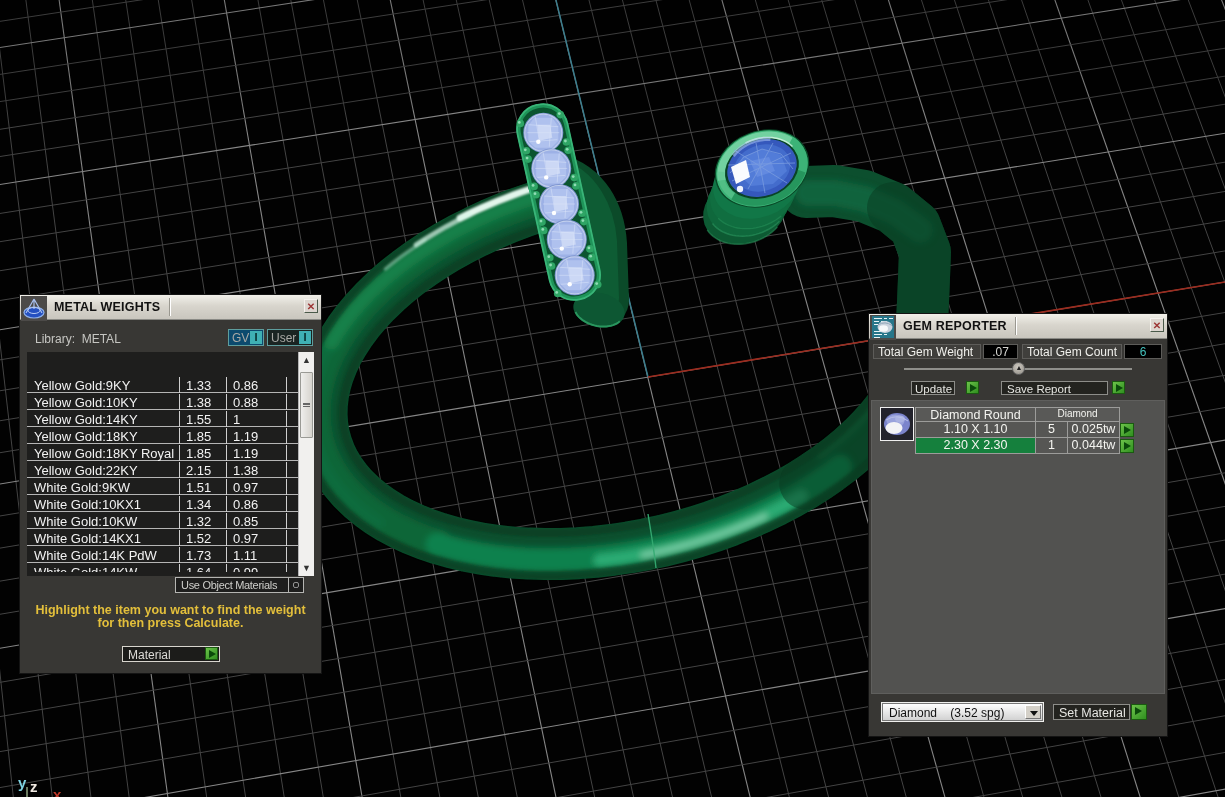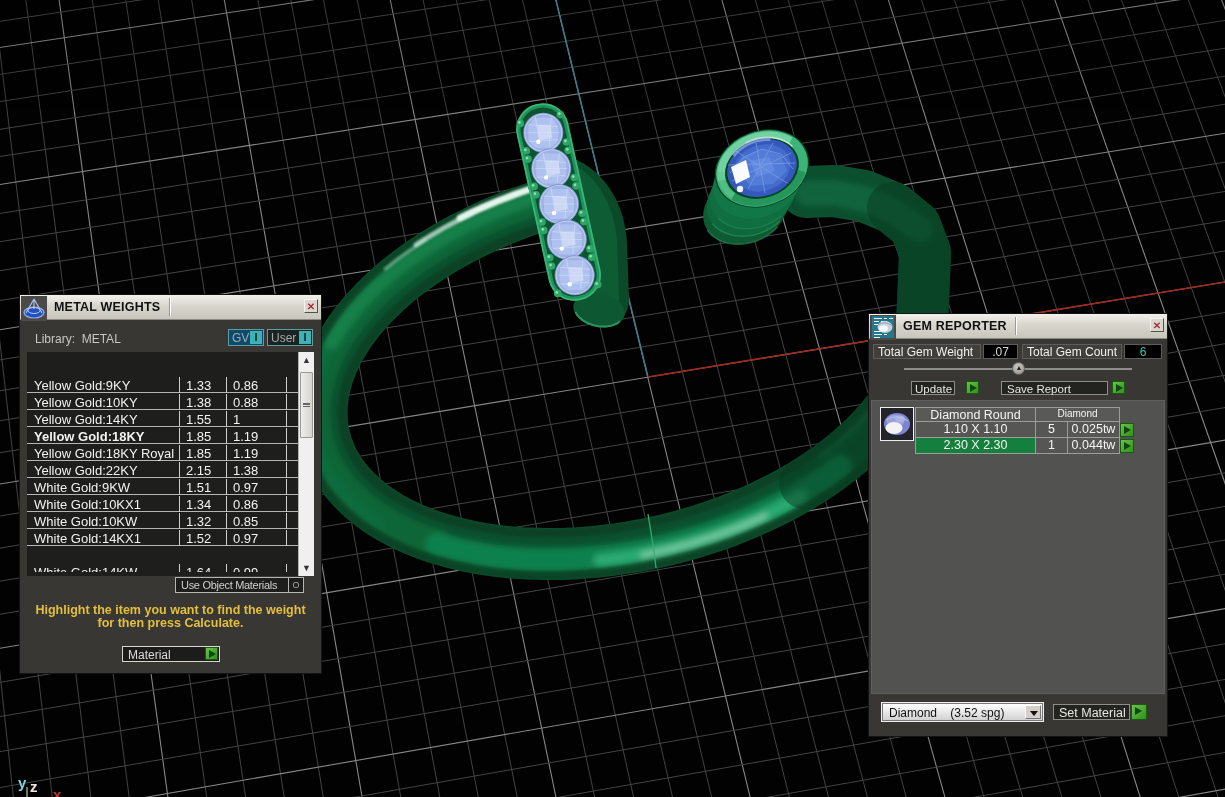--- a/index.html
+++ b/index.html
@@ -319,21 +319,21 @@
 </div>
         <div style="position:absolute;left:0;top:34px;width:271px;height:16px;background:#1e1e1d;border-bottom:1px solid #b5b5b5;">
 <div style="position:absolute;left:7px;top:1px;color:#f2f2f2;font-size:13px;white-space:nowrap;">Yellow Gold:14KY</div>
 <div style="position:absolute;left:159px;top:1px;color:#f2f2f2;font-size:13px;">1.55</div>
 <div style="position:absolute;left:206px;top:1px;color:#f2f2f2;font-size:13px;">1</div>
 <div style="position:absolute;left:152px;top:0;width:1px;height:16px;background:#cfcfcf;"></div>
 <div style="position:absolute;left:199px;top:0;width:1px;height:16px;background:#cfcfcf;"></div>
 <div style="position:absolute;left:259px;top:0;width:1px;height:16px;background:#cfcfcf;"></div>
 </div>
         <div style="position:absolute;left:0;top:51px;width:271px;height:16px;background:#1e1e1d;border-bottom:1px solid #b5b5b5;">
-<div style="position:absolute;left:7px;top:1px;color:#f2f2f2;font-size:13px;white-space:nowrap;font-weight:bold;">Yellow Gold:18KY</div>
+<div style="position:absolute;left:7px;top:1px;color:#f2f2f2;font-size:13px;white-space:nowrap;">Yellow Gold:18KY</div>
 <div style="position:absolute;left:159px;top:1px;color:#f2f2f2;font-size:13px;">1.85</div>
 <div style="position:absolute;left:206px;top:1px;color:#f2f2f2;font-size:13px;">1.19</div>
 <div style="position:absolute;left:152px;top:0;width:1px;height:16px;background:#cfcfcf;"></div>
 <div style="position:absolute;left:199px;top:0;width:1px;height:16px;background:#cfcfcf;"></div>
 <div style="position:absolute;left:259px;top:0;width:1px;height:16px;background:#cfcfcf;"></div>
 </div>
         <div style="position:absolute;left:0;top:68px;width:271px;height:16px;background:#1e1e1d;border-bottom:1px solid #b5b5b5;">
 <div style="position:absolute;left:7px;top:1px;color:#f2f2f2;font-size:13px;white-space:nowrap;">Yellow Gold:18KY Royal</div>
 <div style="position:absolute;left:159px;top:1px;color:#f2f2f2;font-size:13px;">1.85</div>
 <div style="position:absolute;left:206px;top:1px;color:#f2f2f2;font-size:13px;">1.19</div>
@@ -370,20 +370,28 @@
 <div style="position:absolute;left:159px;top:1px;color:#f2f2f2;font-size:13px;">1.32</div>
 <div style="position:absolute;left:206px;top:1px;color:#f2f2f2;font-size:13px;">0.85</div>
 <div style="position:absolute;left:152px;top:0;width:1px;height:16px;background:#cfcfcf;"></div>
 <div style="position:absolute;left:199px;top:0;width:1px;height:16px;background:#cfcfcf;"></div>
 <div style="position:absolute;left:259px;top:0;width:1px;height:16px;background:#cfcfcf;"></div>
 </div>
         <div style="position:absolute;left:0;top:153px;width:271px;height:16px;background:#1e1e1d;border-bottom:1px solid #b5b5b5;">
 <div style="position:absolute;left:7px;top:1px;color:#f2f2f2;font-size:13px;white-space:nowrap;">White Gold:14KX1</div>
 <div style="position:absolute;left:159px;top:1px;color:#f2f2f2;font-size:13px;">1.52</div>
 <div style="position:absolute;left:206px;top:1px;color:#f2f2f2;font-size:13px;">0.97</div>
+<div style="position:absolute;left:152px;top:0;width:1px;height:16px;background:#cfcfcf;"></div>
+<div style="position:absolute;left:199px;top:0;width:1px;height:16px;background:#cfcfcf;"></div>
+<div style="position:absolute;left:259px;top:0;width:1px;height:16px;background:#cfcfcf;"></div>
+</div>
+        <div style="position:absolute;left:0;top:170px;width:271px;height:16px;background:#1e1e1d;border-bottom:1px solid #b5b5b5;">
+<div style="position:absolute;left:7px;top:1px;color:#f2f2f2;font-size:13px;white-space:nowrap;">White Gold:14K PdW</div>
+<div style="position:absolute;left:159px;top:1px;color:#f2f2f2;font-size:13px;">1.73</div>
+<div style="position:absolute;left:206px;top:1px;color:#f2f2f2;font-size:13px;">1.11</div>
 <div style="position:absolute;left:152px;top:0;width:1px;height:16px;background:#cfcfcf;"></div>
 <div style="position:absolute;left:199px;top:0;width:1px;height:16px;background:#cfcfcf;"></div>
 <div style="position:absolute;left:259px;top:0;width:1px;height:16px;background:#cfcfcf;"></div>
 </div>
         <div style="position:absolute;left:0;top:187px;width:271px;height:8px;background:#1e1e1d;overflow:hidden;">
 <div style="position:absolute;left:7px;top:1px;color:#f2f2f2;font-size:13px;white-space:nowrap;">White Gold:14KW</div>
 <div style="position:absolute;left:159px;top:1px;color:#f2f2f2;font-size:13px;">1.64</div>
 <div style="position:absolute;left:206px;top:1px;color:#f2f2f2;font-size:13px;">0.99</div>
 <div style="position:absolute;left:152px;top:0;width:1px;height:8px;background:#cfcfcf;"></div>
 <div style="position:absolute;left:199px;top:0;width:1px;height:8px;background:#cfcfcf;"></div>

